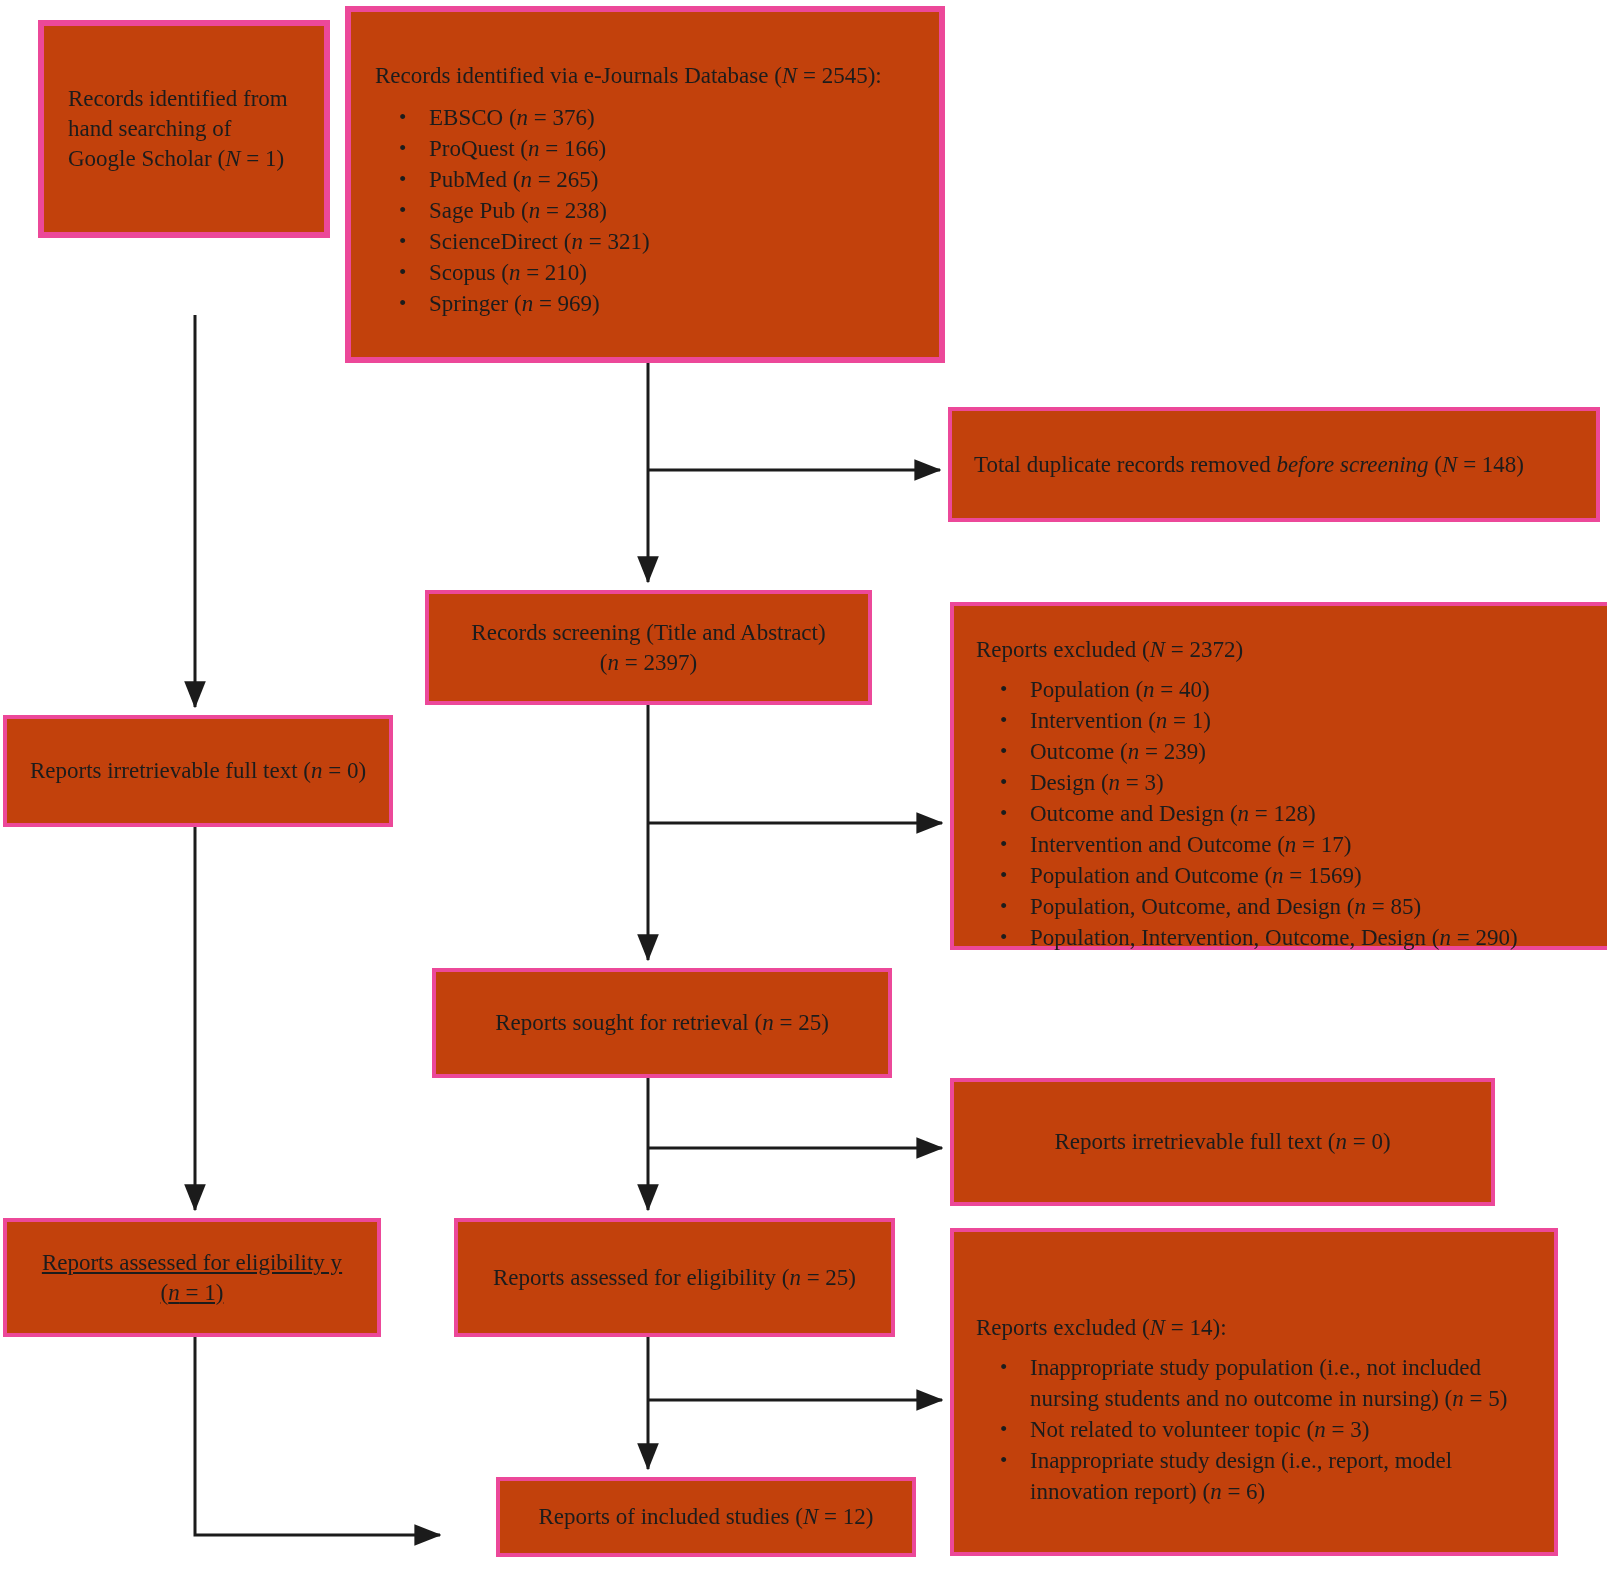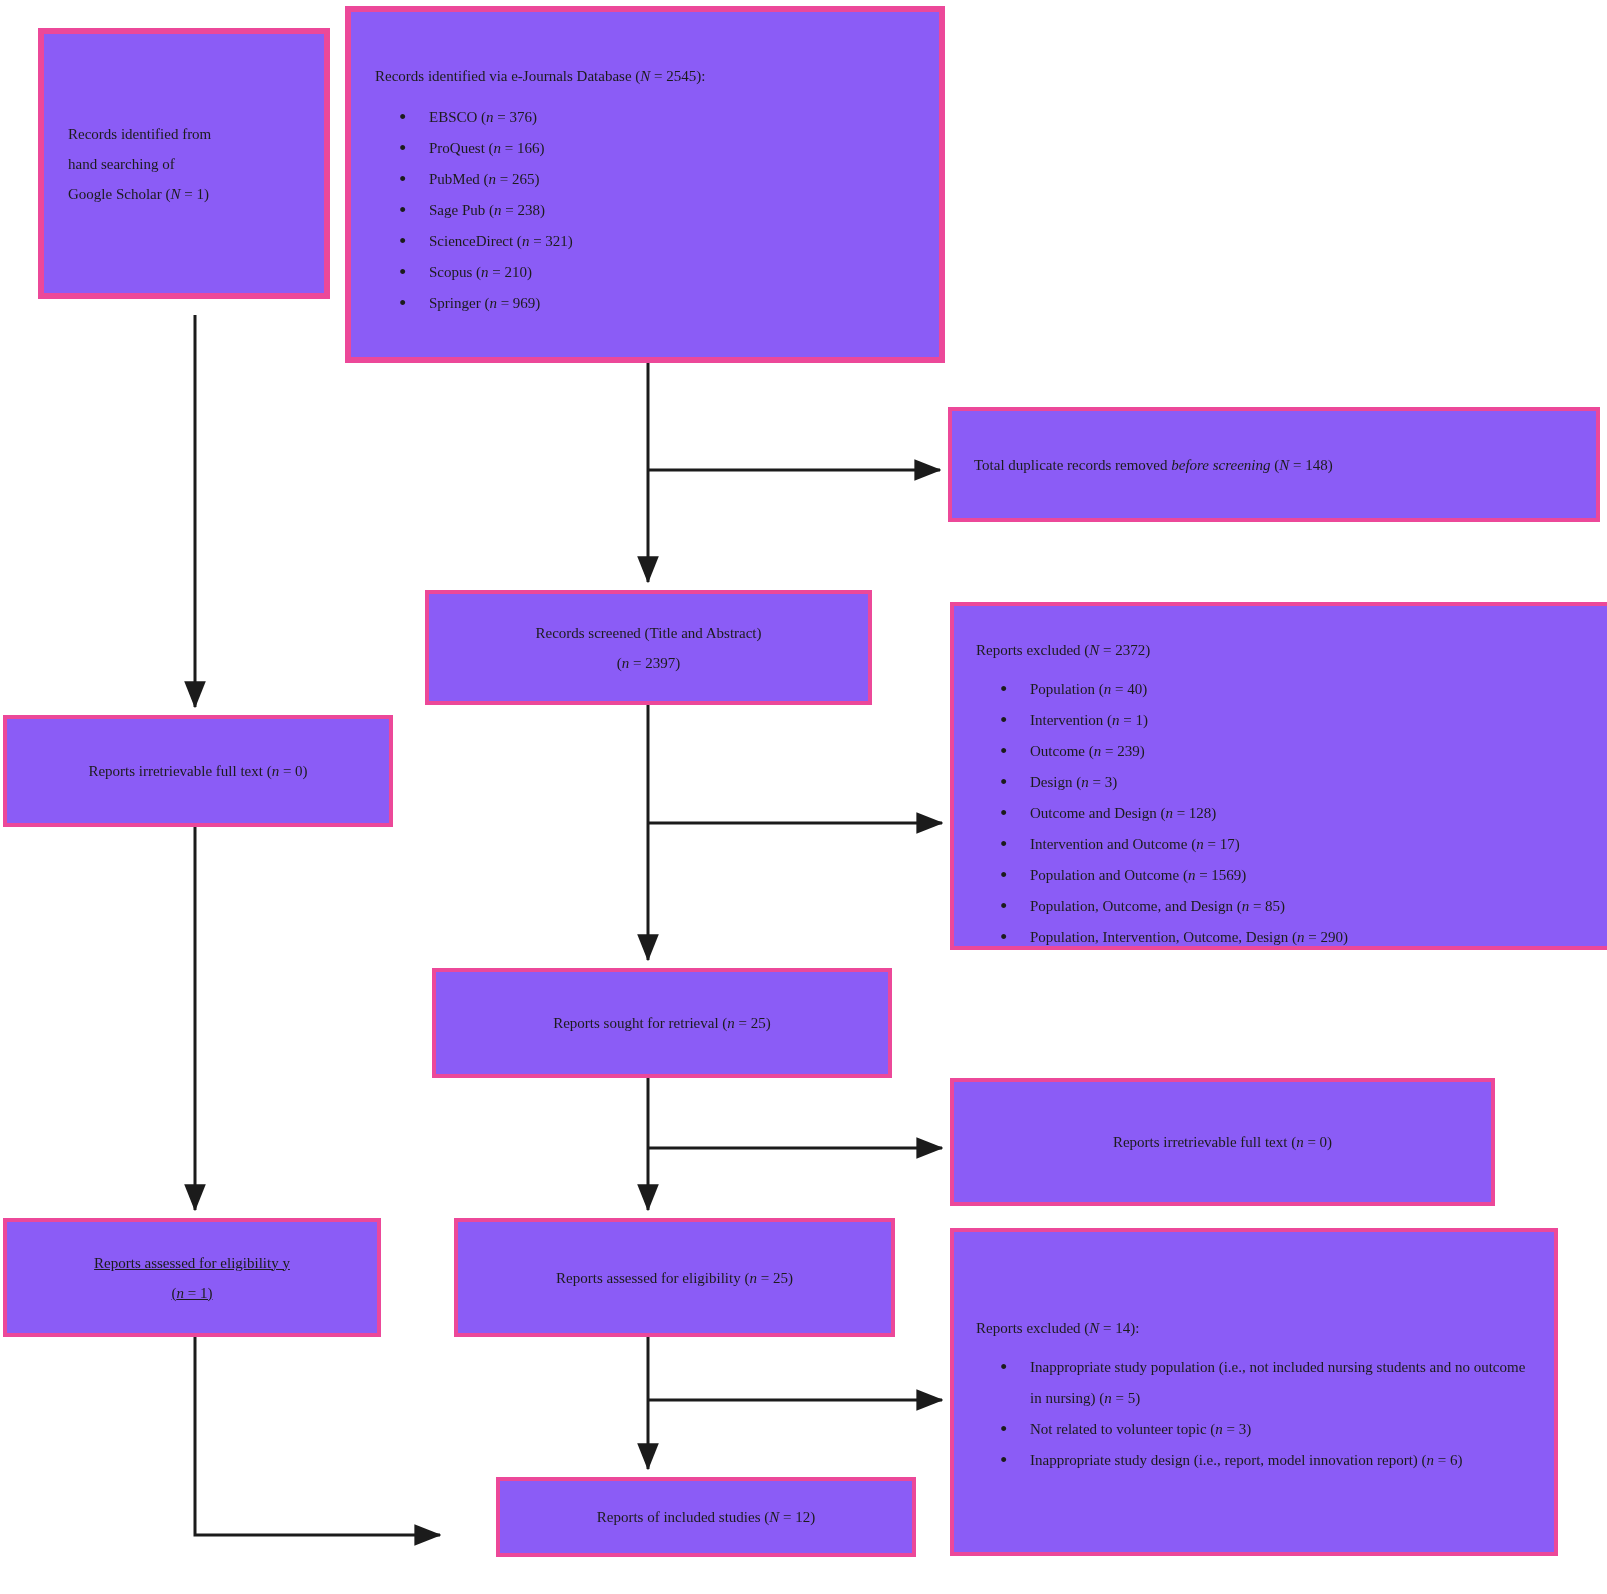--- a/index.html
+++ b/index.html
@@ -1,32 +1,32 @@
 <!DOCTYPE html>
 <html><head>
 <meta charset="utf-8">
 <style>
   html,body{margin:0;padding:0;background:#ffffff;}
   .canvas{
     position:relative;width:1607px;height:1594px;background:#ffffff;
     font-family:"Liberation Serif","DejaVu Serif",serif;color:#1c1c1c;overflow:hidden;
   }
   .box{
-    position:absolute;border:4px solid #ec4899;background:#8b5cf6;box-sizing:border-box;
-    font-size:15px;line-height:30px;
+    position:absolute;border:4px solid #ec4899;background:#c2410c;box-sizing:border-box;
+    font-size:23px;line-height:30px;
   }
   .box.thick{border-width:6px;}
   .center{display:flex;flex-direction:column;justify-content:center;align-items:center;text-align:center;}
   .vcenter-left{display:flex;flex-direction:column;justify-content:center;text-align:left;}
   .listbox ul{list-style:none;margin:8px;padding:0;}
   .listbox li{position:relative;padding-left:46px;line-height:31px;}
   .listbox li::before{content:"\2022";position:absolute;left:16px;font-size:21px;}
   .listbox .t{line-height:32px;}
   
-  #b-hand{left:38px;top:28px;width:292px;height:271px;padding:0 1px 0 24px;}
+  #b-hand{left:38px;top:20px;width:292px;height:218px;padding:0 1px 0 24px;}
   #b-ejournals{left:345px;top:6px;width:600px;height:357px;padding:48px 6px 0 24px;}
   #b-ejournals .t{margin-bottom:10px;}
   #b-dup{left:948px;top:407px;width:652px;height:115px;padding:0 10px 0 22px;}
   #b-screened{left:425px;top:590px;width:447px;height:115px;}
   #b-excl-screen{left:950px;top:602px;width:732px;height:348px;padding:28px 6px 0 22px;}
   #b-irret-left{left:3px;top:715px;width:390px;height:112px;padding:0 6px;}
   #b-sought{left:432px;top:968px;width:460px;height:110px;}
   #b-irret-right{left:950px;top:1078px;width:545px;height:128px;}
   #b-assessed-left{left:3px;top:1218px;width:378px;height:119px;text-decoration:underline;}
   #b-assessed-center{left:418px;top:1218px;width:441px;height:119px;padding:0 4px;margin-left:36px;}
@@ -78,21 +78,21 @@
       <li>Scopus (<i>n</i> = 210)</li>
       <li>Springer (<i>n</i> = 969)</li>
     </ul>
   </div>
 
   <div class="box vcenter-left" id="b-dup">
     <div>Total duplicate records removed <i>before screening</i> (<i>N</i> = 148)</div>
   </div>
 
   <div class="box center" id="b-screened">
-    <div>Records screened (Title and Abstract)</div>
+    <div>Records screening (Title and Abstract)</div>
     <div>(<i>n</i> = 2397)</div>
   </div>
 
   <div class="box listbox" id="b-excl-screen">
     <div class="t">Reports excluded (<i>N</i> = 2372)</div>
     <ul>
       <li>Population (<i>n</i> = 40)</li>
       <li>Intervention (<i>n</i> = 1)</li>
       <li>Outcome (<i>n</i> = 239)</li>
       <li>Design (<i>n</i> = 3)</li>

